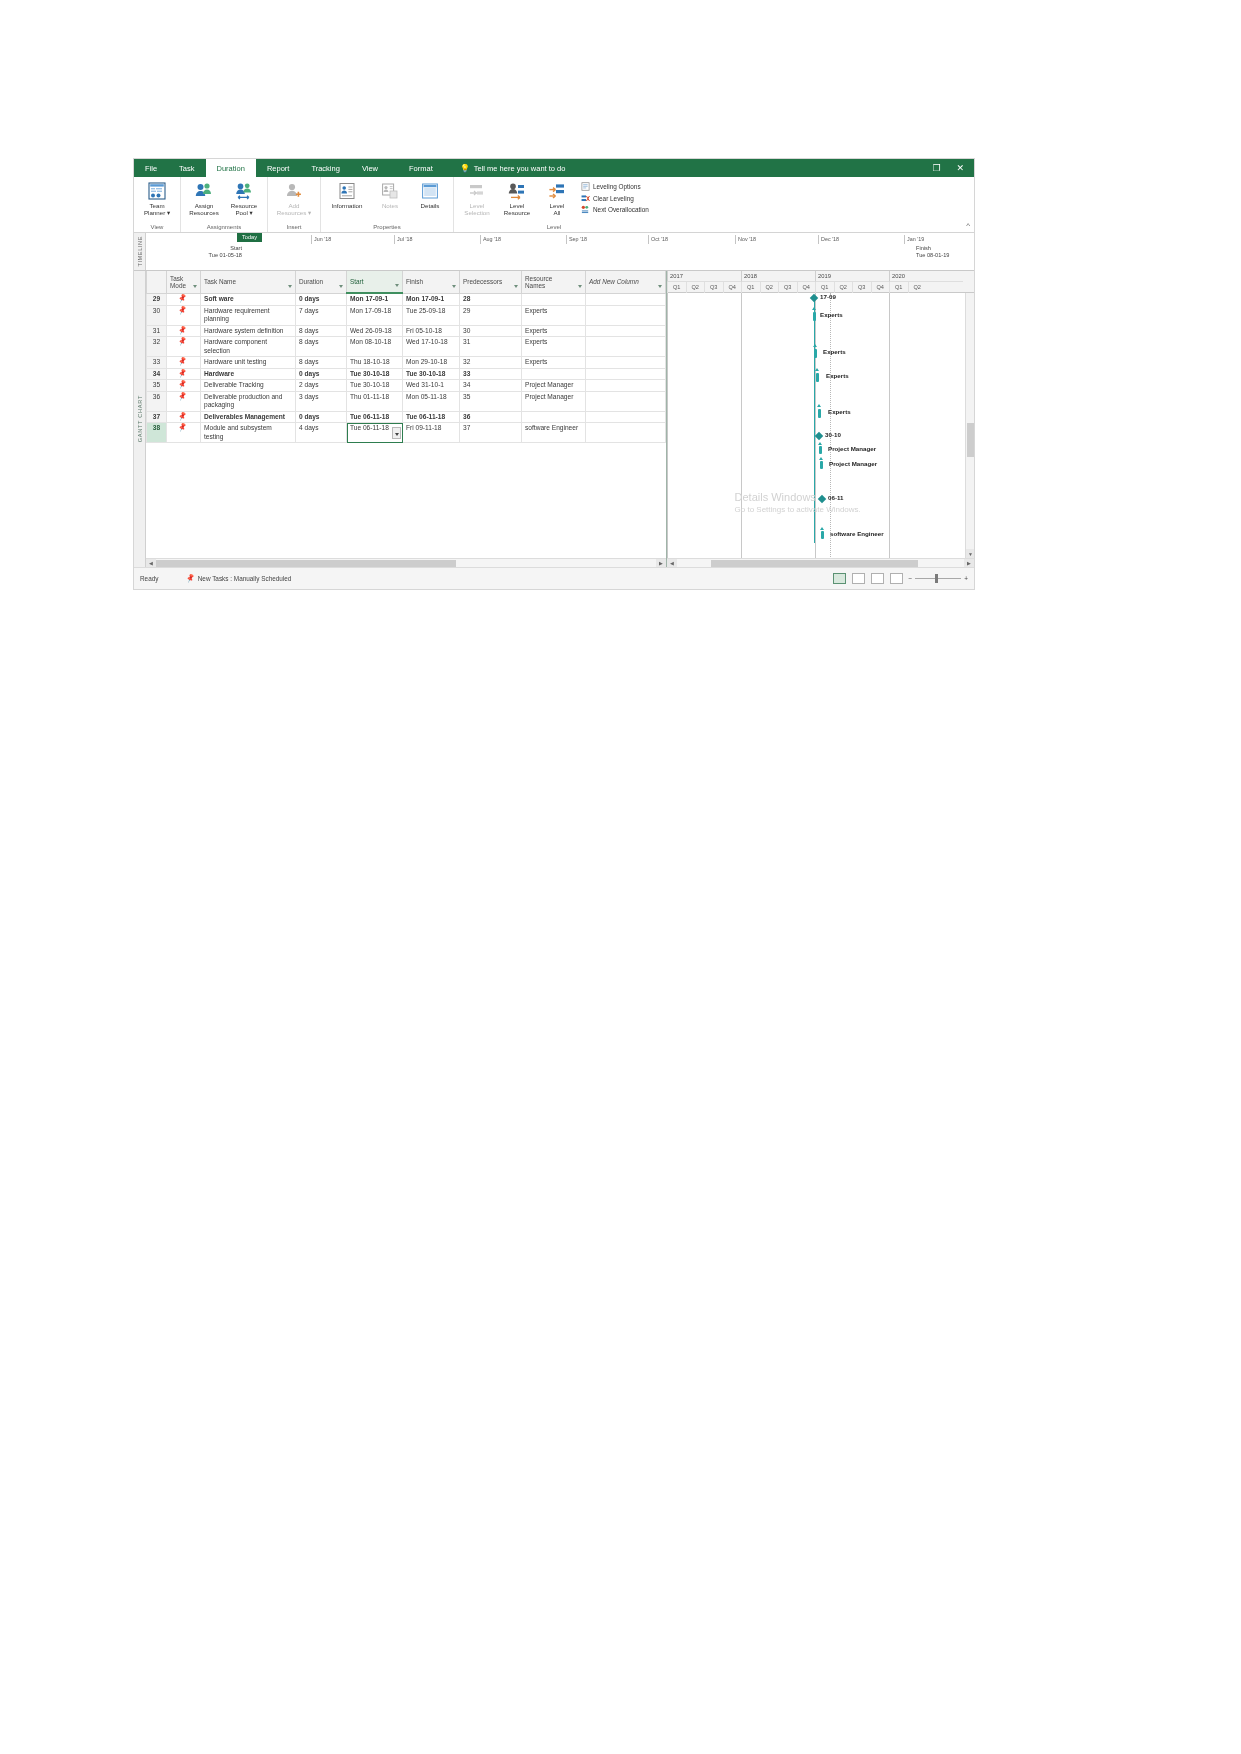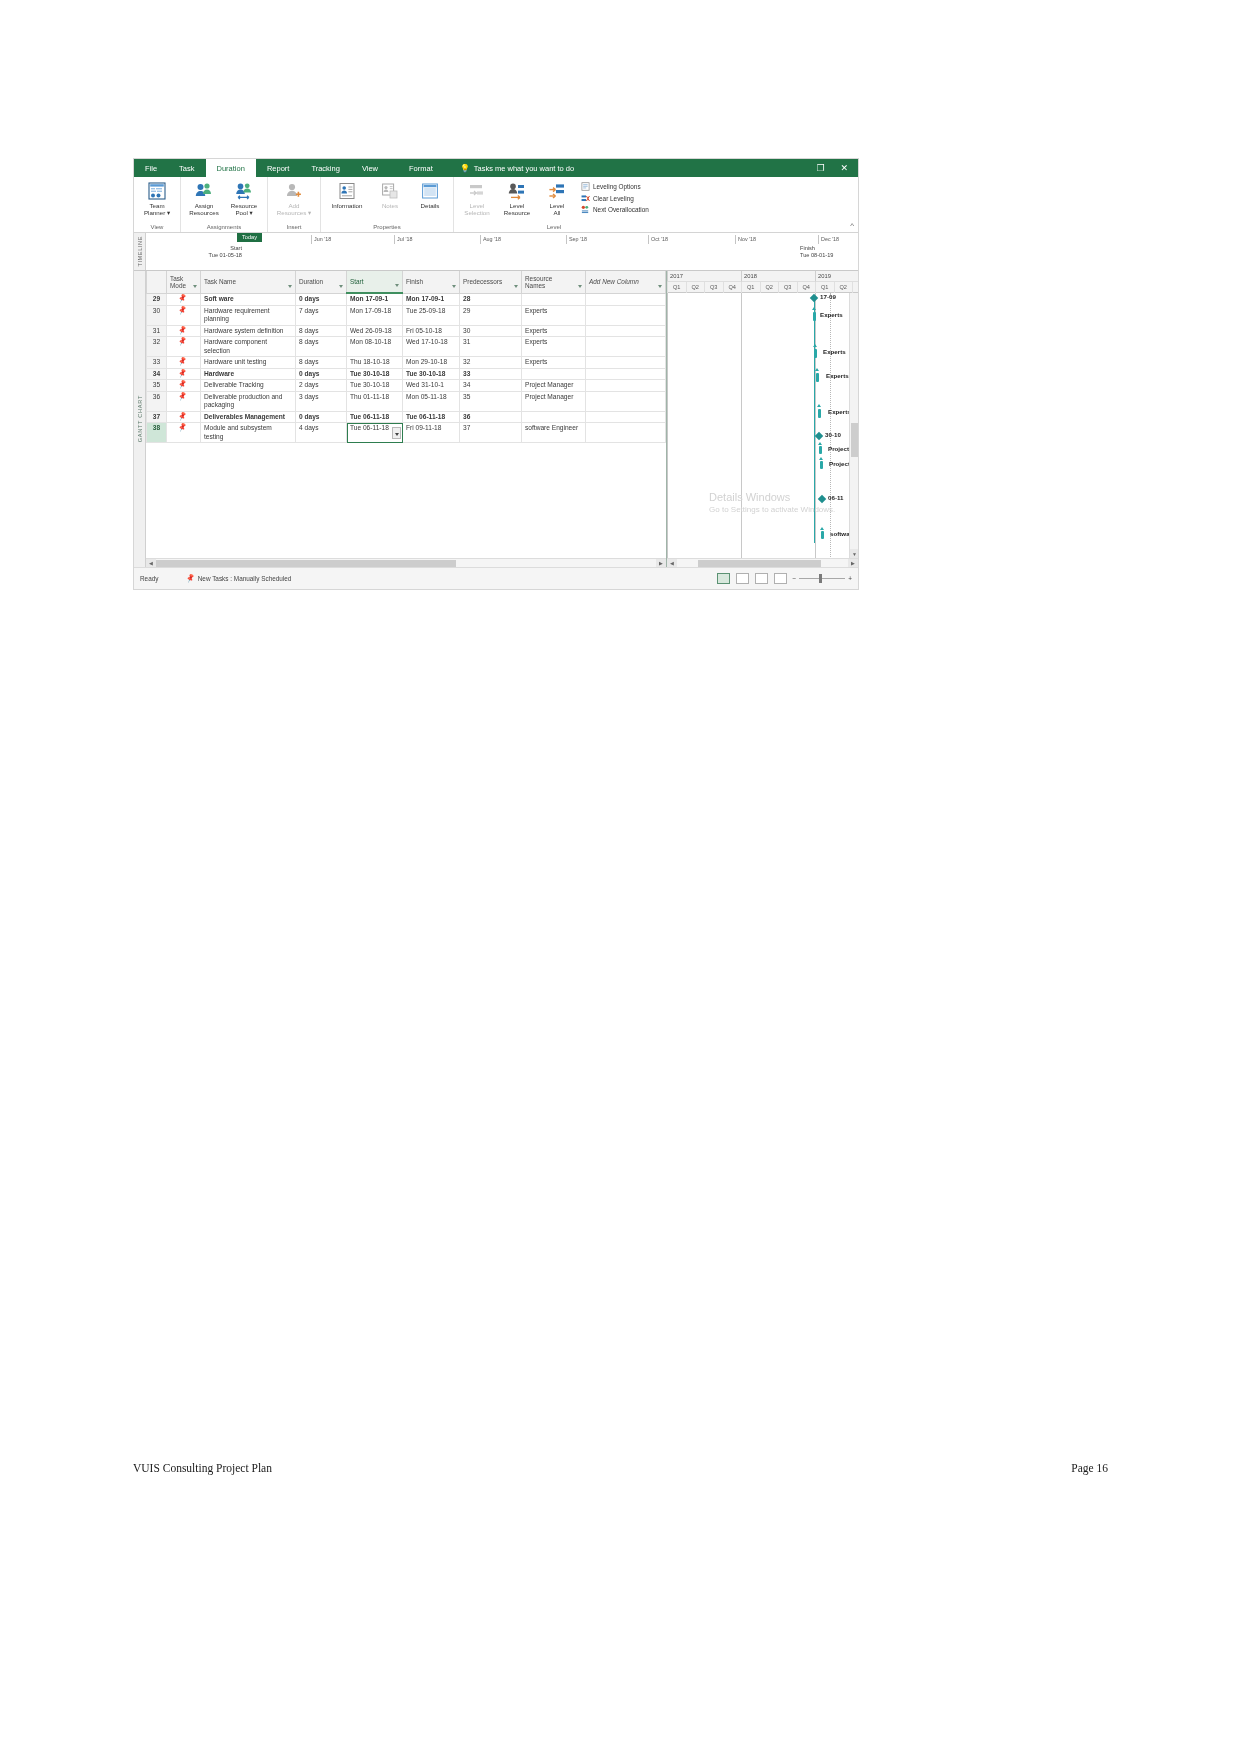--- a/index.html
+++ b/index.html
@@ -9,21 +9,21 @@
     background:#ffffff;
     font-family:"Liberation Sans", sans-serif;
     position:relative;
     overflow:hidden;
   }
 
   
   #app-window {
     position:absolute;
     left:133px; top:158px;
-    width:726px; height:432px;
+    width:842px; height:432px;
     background:#ffffff;
     border:1px solid #d6d6d6;
     font-size:7px;
     color:#3b3b3b;
     overflow:hidden;
   }
 
   
   #ribbon-tabs {
     height:18px;
@@ -411,21 +411,21 @@
   <div id="ribbon-tabs">
     <div class="rtab">File</div>
     <div class="rtab">Task</div>
     <div class="rtab active">Duration</div>
     <div class="rtab">Report</div>
     <div class="rtab">Tracking</div>
     <div class="rtab">View</div>
     <div class="rtab contextual">Format</div>
     <div id="tellme">
       <span class="bulb">💡</span>
-      <span>Tasks me what you want to do</span>
+      <span>Tell me here you want to do</span>
     </div>
     <div id="win-controls">
       <span>❐</span>
       <span>✕</span>
     </div>
   </div>
 
   <div id="ribbon-body">
 
     <div class="rgroup">
@@ -923,17 +923,13 @@
         <span id="zoomtrack">
             <span id="zoomthumb"></span>
           </span>
         <span>+</span>
       </span>
     </span>
   </div>
 </div>
 
 <div id="page-footer">
-  <div class="ftrow">
-    <span>VUIS Consulting Project Plan</span>
-    <span>Page 16</span>
-  </div>
 </div>
 
 </body></html>

